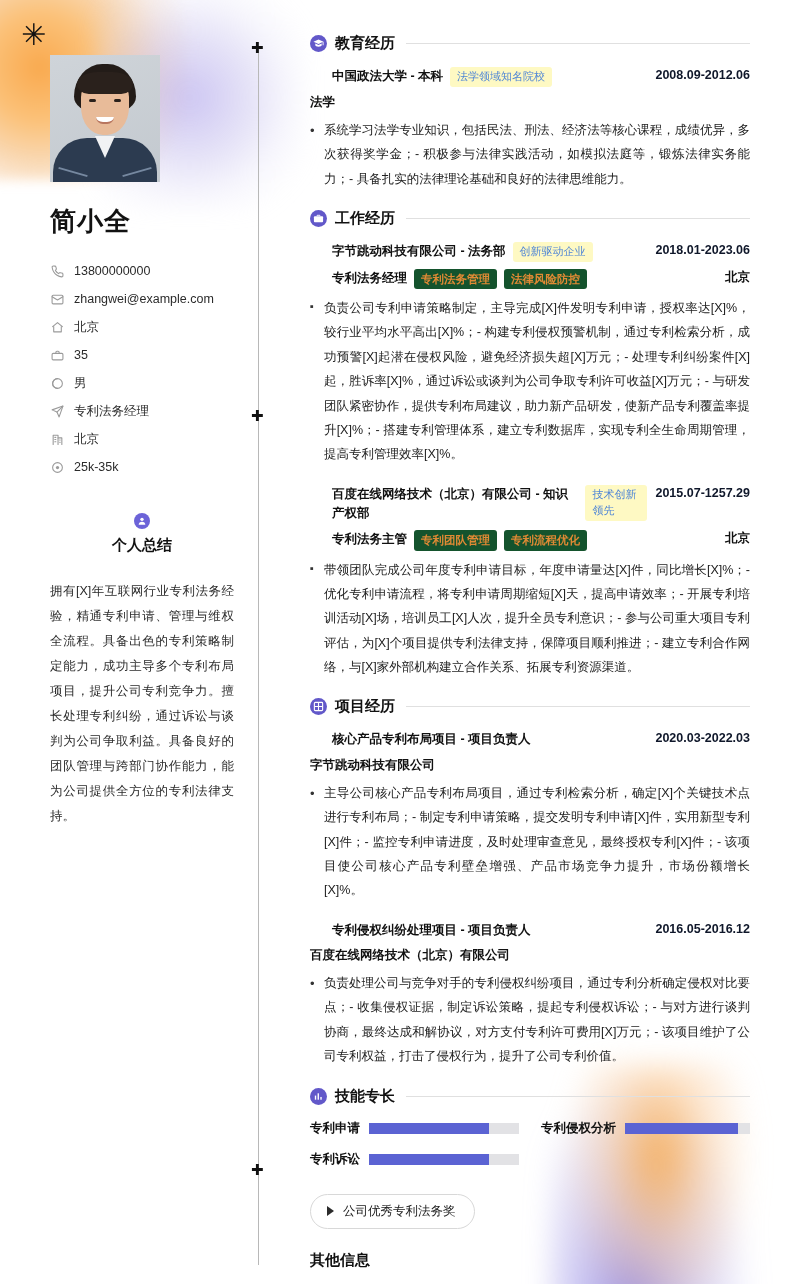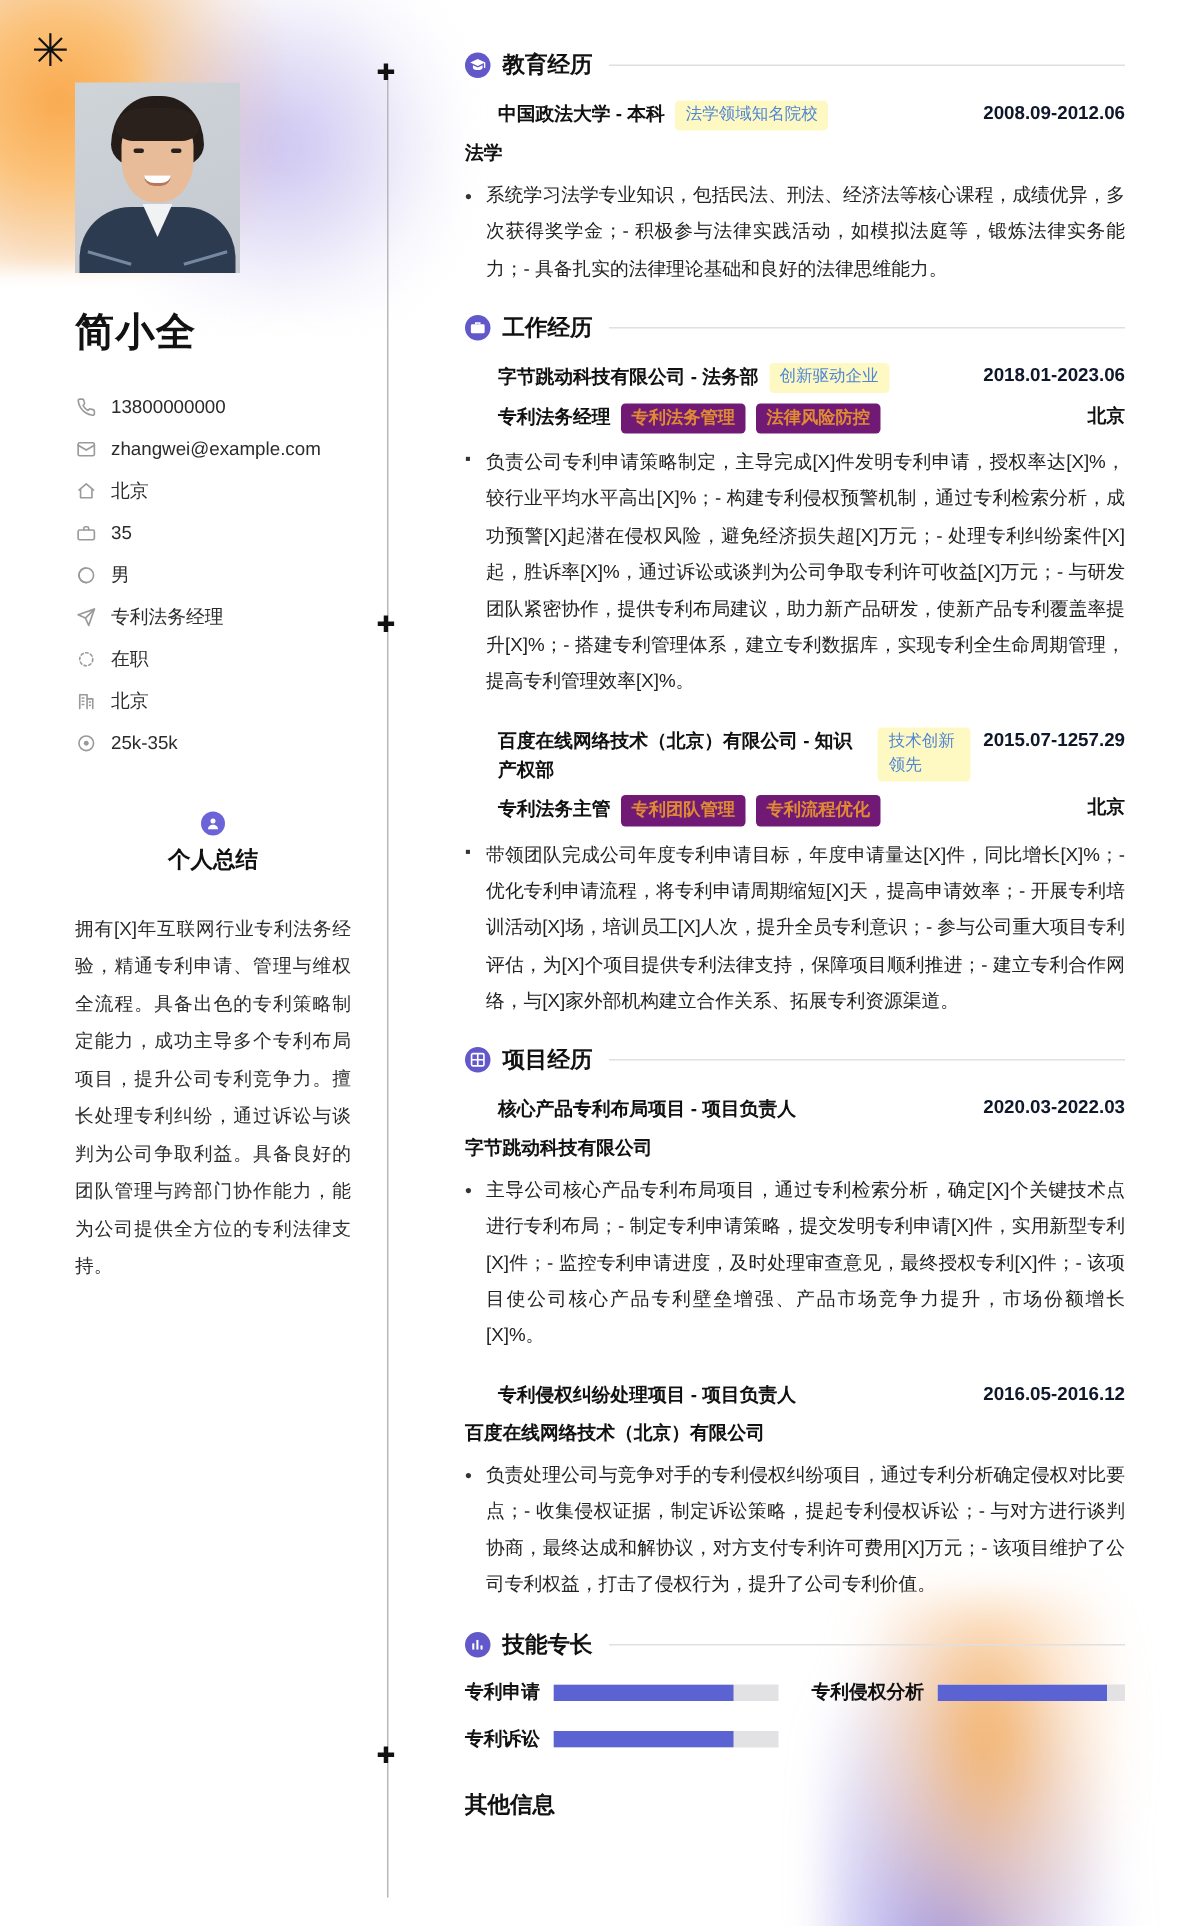--- a/index.html
+++ b/index.html
@@ -251,21 +251,21 @@
     background: #fef9c3;
     color: #4f86d6;
     font-size: 11px;
     padding: 2px 7px;
     border-radius: 3px;
     line-height: 1.45;
     max-width: 62px;
   }
   .tag-orange {
     display: inline-block;
-    background: #701a75;
+    background: #14532d;
     color: #e08a34;
     font-size: 11.5px;
     font-weight: bold;
     padding: 2px 7px;
     border-radius: 3px;
     line-height: 1.4;
   }
   .esub {
     font-size: 12.5px; font-weight: bold; color: #111;
     margin-bottom: 7px;
@@ -414,28 +414,20 @@
       <div class="contact-row">
         <span class="c-ico">
           <svg viewBox="0 0 24 24" fill="none" stroke="currentColor" stroke-width="2" stroke-linecap="round" stroke-linejoin="round">
               <path d="M22 2 11 13"></path>
               <path d="M22 2 15 22l-4-9-9-4z"></path>
             </svg>
         </span>
         <span>专利法务经理</span>
       </div>
 
-      <div class="contact-row">
-        <span class="c-ico">
-          <svg viewBox="0 0 24 24" fill="none" stroke="currentColor" stroke-width="2" stroke-linecap="round" stroke-linejoin="round">
-              <circle cx="12" cy="12" r="8" stroke-dasharray="3 3"></circle>
-            </svg>
-        </span>
-        <span>在职</span>
-      </div>
 
       <div class="contact-row">
         <span class="c-ico">
           <svg viewBox="0 0 24 24" fill="none" stroke="currentColor" stroke-width="2" stroke-linecap="round" stroke-linejoin="round">
               <path d="M4 21V4h9v17"></path>
               <path d="M13 9h7v12"></path>
               <path d="M7 8h2M7 12h2M7 16h2M16 13h1M16 17h1"></path>
             </svg>
         </span>
         <span>北京</span>
@@ -611,20 +603,26 @@
         <div class="skill">
           <span class="skill-name">专利诉讼</span>
           <span class="bar">
               <span class="fill" style="width:80%"></span>
             </span>
         </div>
       </div>
     </section>
 
     <section class="sec" style="margin-top:26px">
+      <div style="margin-top:4px">
+        <span class="honor-chip">
+          <span class="tri"></span>
+          <span>公司优秀专利法务奖</span>
+        </span>
+      </div>
     </section>
 
     <section class="sec" style="margin-top:22px">
       <div class="sec-head">
 
         <h2>其他信息</h2>
 
       </div>
 
     </section>

